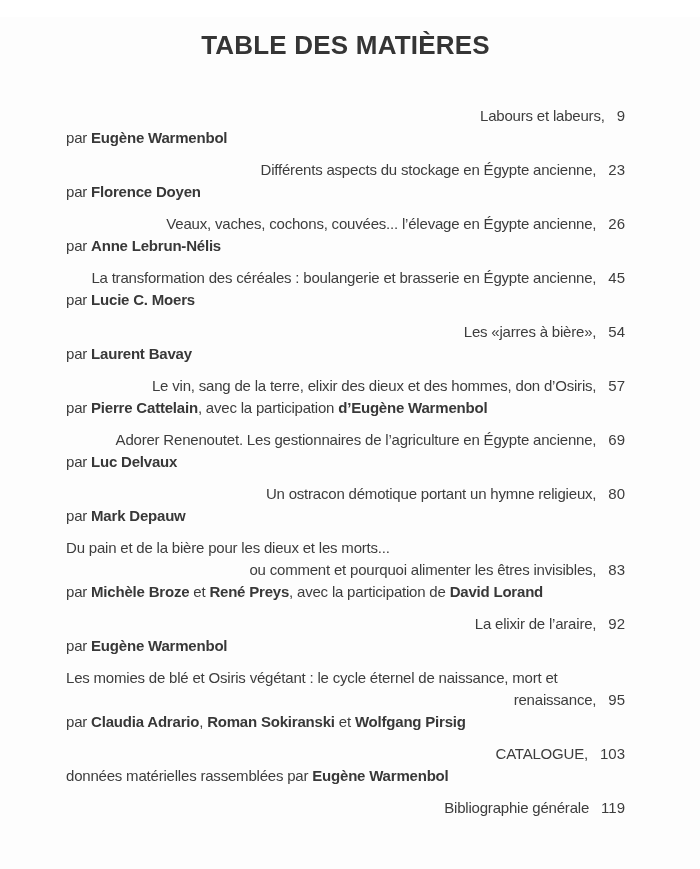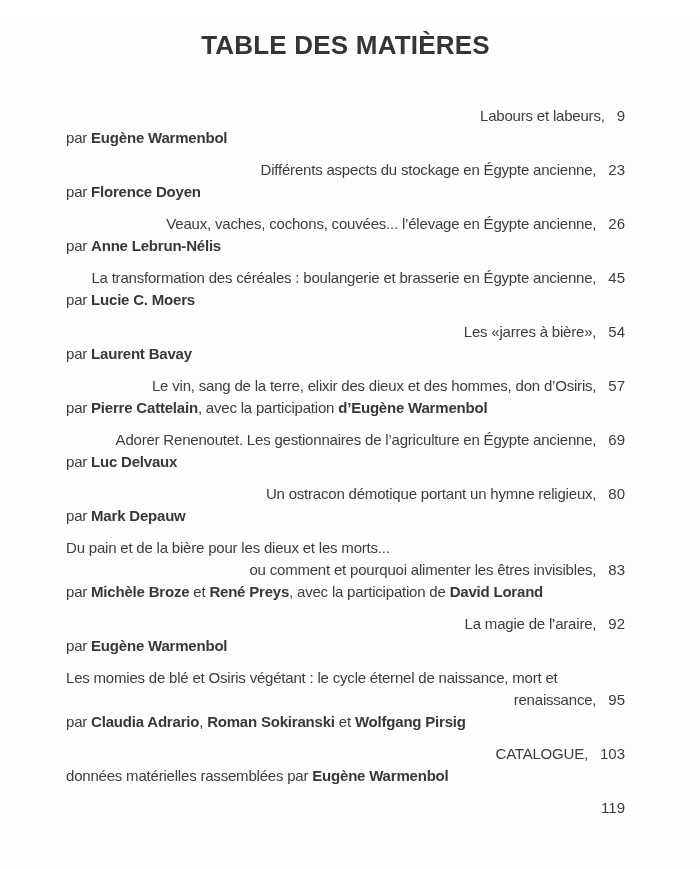--- a/index.html
+++ b/index.html
@@ -119,21 +119,21 @@
       <section class="entry">
         <div class="line"><span class="line-text">Du pain et de la bière pour les dieux et les morts...</span></div>
         <div class="line page-line">
           <span class="line-text">ou comment et pourquoi alimenter les êtres invisibles,</span>
           <span class="page-num">83</span>
         </div>
         <div class="line author-line"><span>par </span><span class="bold">Michèle Broze</span><span> et </span><span class="bold">René Preys</span><span>, avec la participation de </span><span class="bold">David Lorand</span></div>
       </section>
       <section class="entry">
         <div class="line page-line">
-          <span class="line-text">La magie de l’araire,</span>
+          <span class="line-text">La elixir de l’araire,</span>
           <span class="page-num">92</span>
         </div>
         <div class="line author-line"><span>par </span><span class="bold">Eugène Warmenbol</span></div>
       </section>
       <section class="entry">
         <div class="line"><span class="line-text">Les momies de blé et Osiris végétant : le cycle éternel de naissance, mort et</span></div>
         <div class="line page-line">
           <span class="line-text">renaissance,</span>
           <span class="page-num">95</span>
         </div>
@@ -141,17 +141,18 @@
       </section>
       <section class="entry">
         <div class="line page-line">
           <span class="line-text">CATALOGUE,</span>
           <span class="page-num">103</span>
         </div>
         <div class="line author-line"><span>données matérielles rassemblées par </span><span class="bold">Eugène Warmenbol</span></div>
       </section>
       <section class="entry">
         <div class="line page-line">
+          <span class="line-text">Bibliographie générale</span>
           <span class="page-num">119</span>
         </div>
       </section>
     </main>
 </div>
 
 </body></html>

